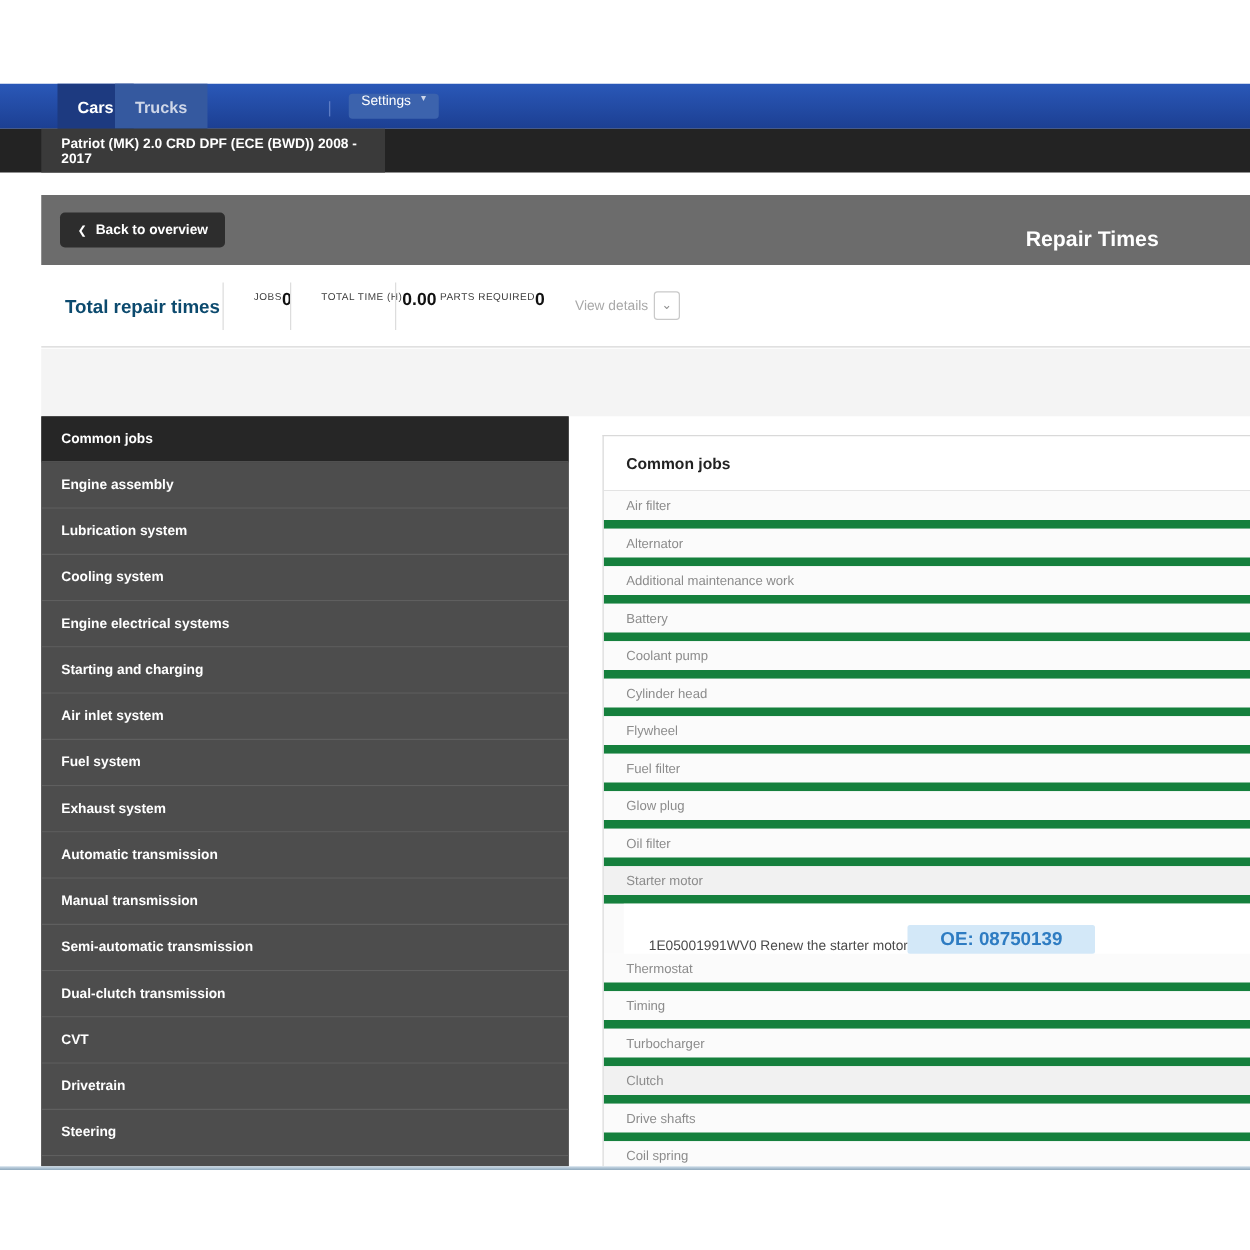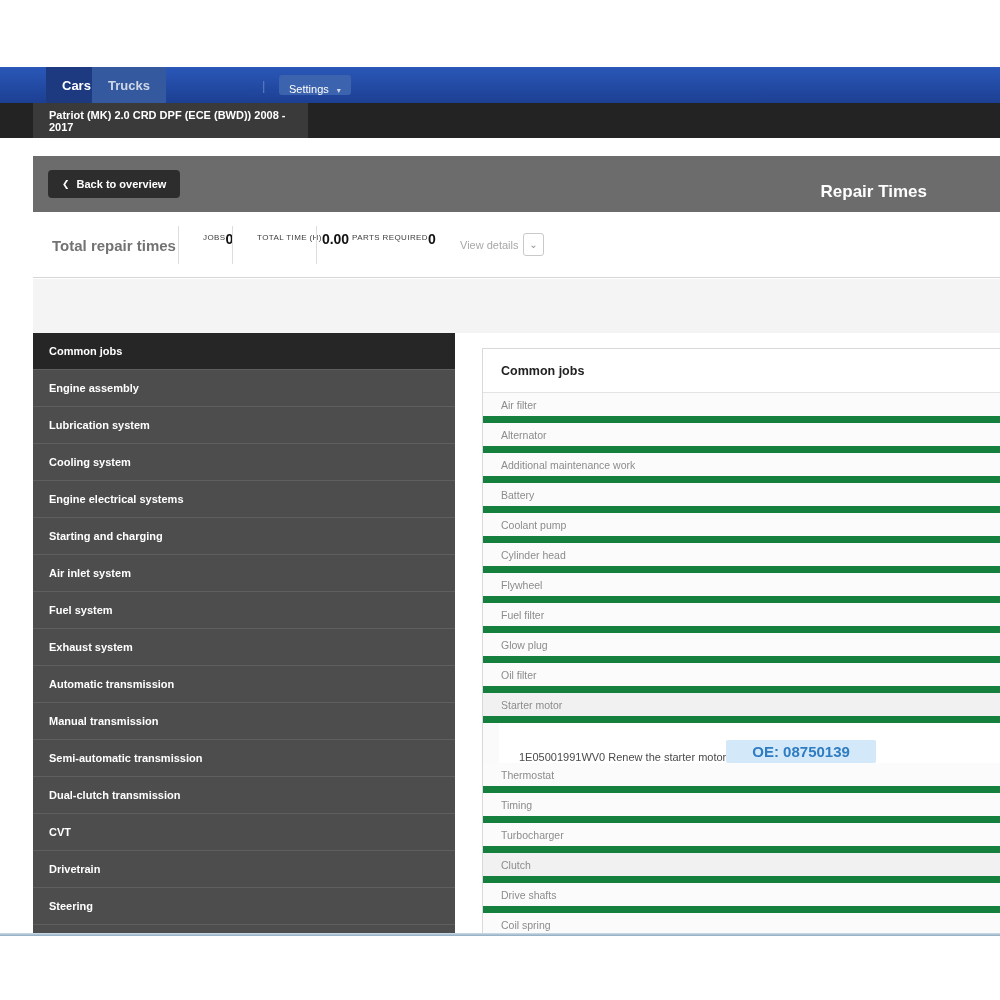--- a/index.html
+++ b/index.html
@@ -11,21 +11,21 @@
           background:linear-gradient(var(--navbar-blue,#2a58b8),var(--navbar-blue-dark,#1c3f92));}
   .nav-tab{position:absolute;top:0;height:36px;display:flex;align-items:center;
            padding:0 16px;color:#fff;font-size:13px;font-weight:bold;cursor:pointer;box-sizing:border-box;}
   .nav-tab.cars{left:34px;background:var(--active-tab-navy,#1d3a80);margin-left:12px;}
   .nav-tab.trucks{left:92px;background:var(--trucks-tab,#35599f);color:#cfd7e8;}
   .nav-tab.cost{left:166px;background:transparent;}
   .nav-sep{position:absolute;left:262px;top:0;height:36px;display:flex;align-items:center;
            color:#5d7cc4;font-size:13px;}
   .settings-btn{position:absolute;left:279px;top:8px;height:20px;padding:0 10px;
                 background:var(--settings-btn,#3c63ad);border-radius:3px;color:#fff;font-size:11px;
-                display:flex;align-items:flex-end;gap:8px;cursor:pointer;}
+                display:flex;align-items:flex-start;gap:8px;cursor:pointer;}
   .settings-btn .caret{font-size:8px;color:#cdd6ea;line-height:1;}
 
   
   .vehicle-bar{position:absolute;top:103px;left:0;width:1000px;height:35px;
                background:var(--vehicle-bar,#232323);}
   .vehicle-tab{position:absolute;left:33px;top:0;width:275px;height:35px;box-sizing:border-box;
                background:var(--vehicle-tab,#3a3a3a);color:#fff;font-size:11px;font-weight:bold;
                display:flex;align-items:center;padding-left:16px;cursor:pointer;}
 
   
@@ -36,21 +36,21 @@
             font-size:11px;font-weight:bold;display:flex;align-items:center;gap:7px;
             padding:0 14px;cursor:pointer;font-family:inherit;}
   .back-btn .chev{font-size:9px;line-height:1;}
   .page-title{position:absolute;right:73px;top:0;height:72px;display:flex;align-items:center;
               color:#fff;font-weight:bold;font-size:17px;margin-left:48px;}
 
   
   .stats-bar{position:absolute;top:212px;left:33px;right:0;height:66px;background:#fff;
              border-bottom:1px solid #d6d6d6;box-sizing:border-box;}
   .stats-title{position:absolute;left:19px;top:0;height:66px;display:flex;align-items:center;
-               font-size:15px;font-weight:bold;color:#737373;}
+               font-size:15px;font-weight:bold;color:#0c4a6e;}
   .vdiv{position:absolute;top:14px;width:1px;height:38px;background:#ddd;}
   .vdiv.d1{left:145px}.vdiv.d2{left:199px}.vdiv.d3{left:283px}
   .metric{position:absolute;top:15px;display:flex;align-items:center;}
   .metric.m1{left:170px}.metric.m2{left:224px}.metric.m3{left:319px}
   .metric .lbl{font-size:8px;color:#3c3c3c;letter-spacing:.4px;}
   .metric .val{font-size:14px;font-weight:bold;color:#111;margin-top:4px;}
   .view-details{position:absolute;left:427px;top:0;height:66px;display:flex;align-items:center;
                 color:#a8a8a8;font-size:11px;cursor:pointer;}
   .dd-btn{position:absolute;left:490px;top:21px;width:21px;height:23px;box-sizing:border-box;
           border:1px solid #c9c9c9;border-radius:3px;background:#fff;color:#909090;font-size:10px;

